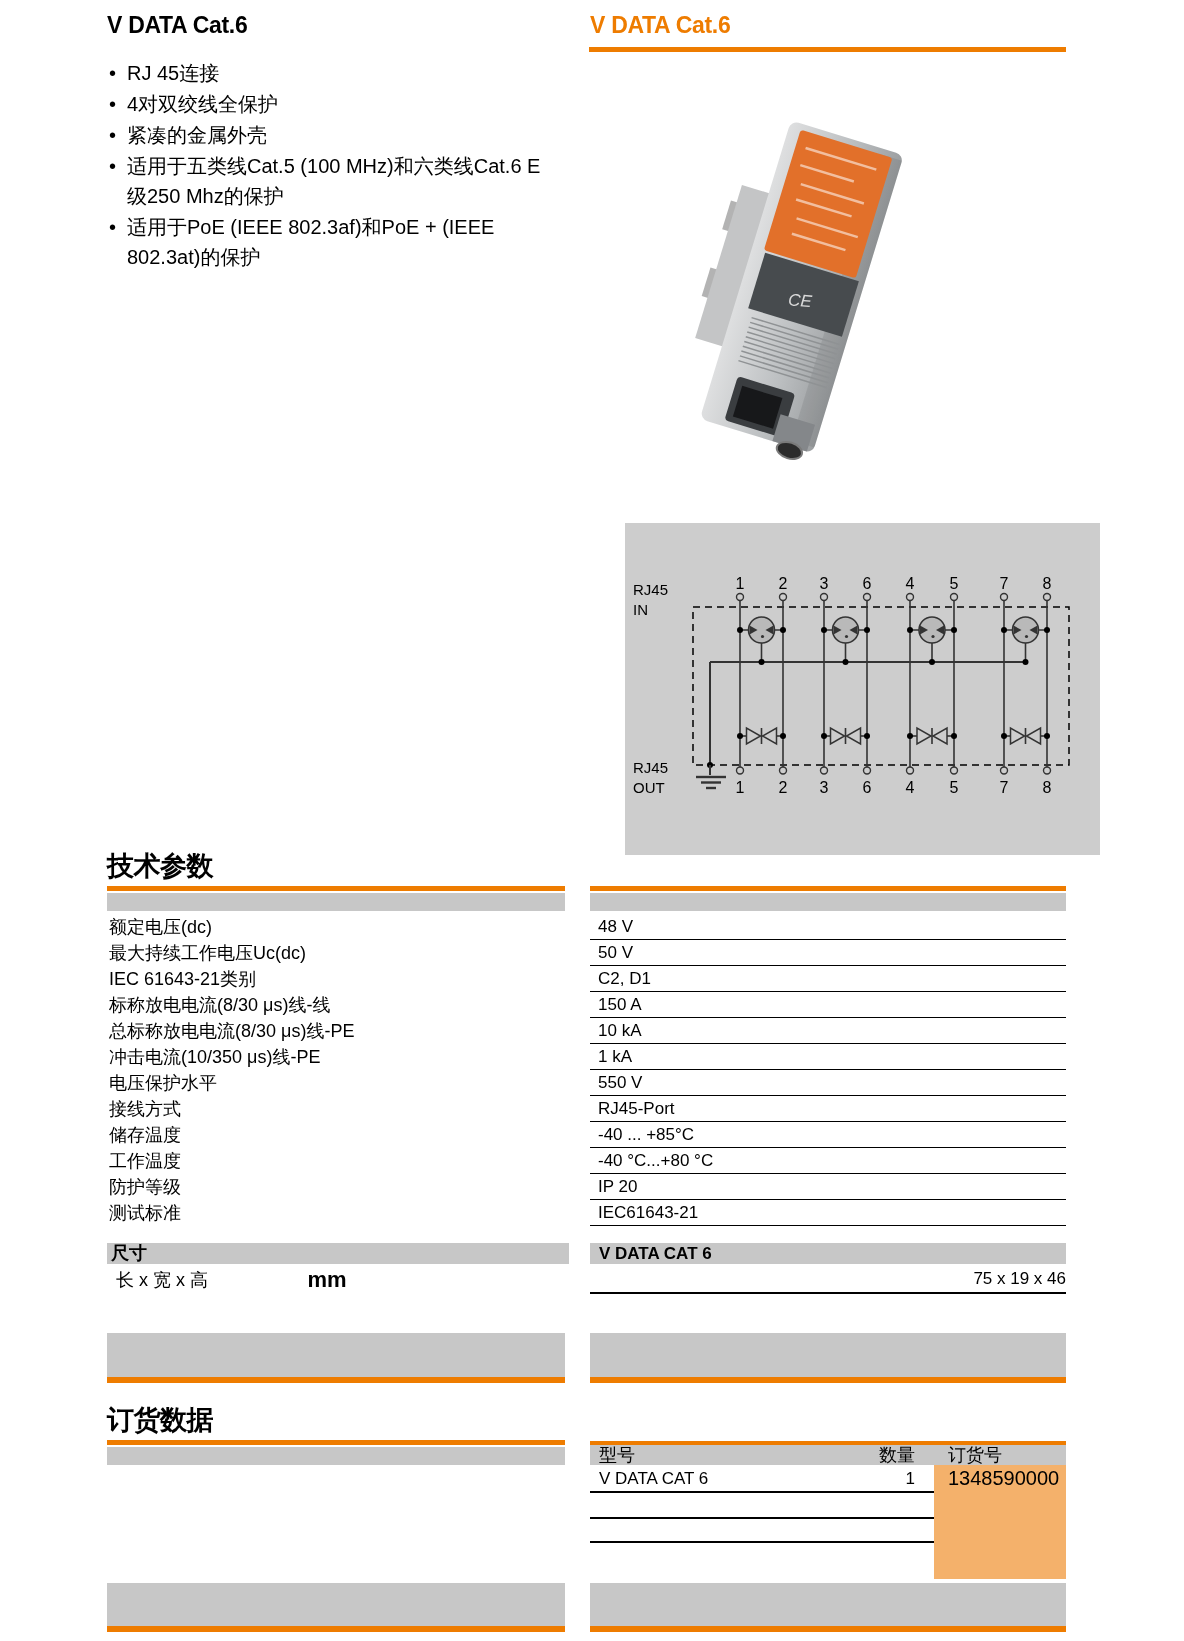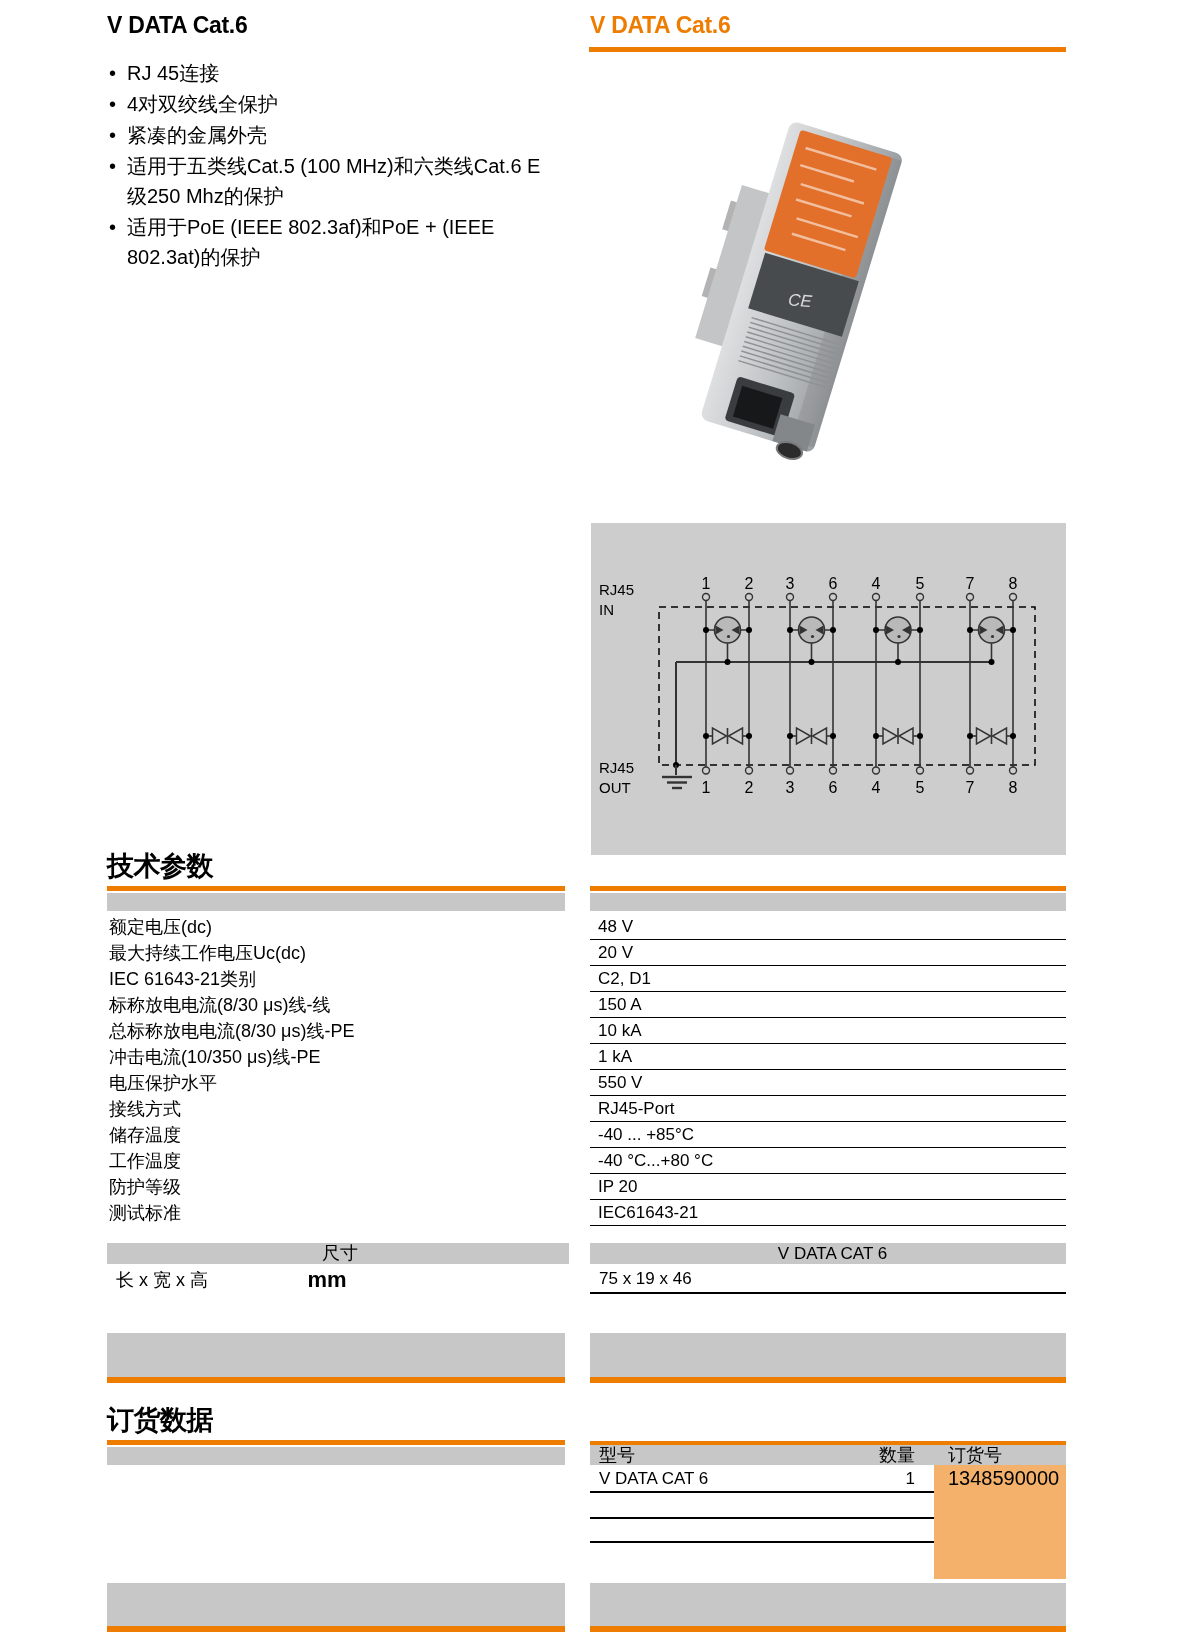--- a/index.html
+++ b/index.html
@@ -14,45 +14,45 @@
   .rule-orange{height:5px;background:#EE7C00;}
   .sec-heading{font-size:27px;font-weight:bold;letter-spacing:-0.5px;font-family:Liberation Mono, monospace;}
 
   
   #features-list{left:108px;top:58px;width:452px;list-style:none;margin:0;padding:0;}
   #features-list li{position:relative;padding-left:19px;font-size:20px;line-height:30px;margin-bottom:1px;}
   #features-list li::before{content:"•";position:absolute;left:1px;top:0;font-size:20px;}
 
   
   .graybar{background:#C7C7C7;}
-  .bar-label{font-weight:normal;font-size:18px;line-height:21px;padding-left:4px;text-align:center;}
+  .bar-label{font-weight:bold;font-size:18px;line-height:21px;padding-left:4px;}
   .orange-bottom{border-bottom:6px solid #EE7C00;}
 
   
   .tech-col{display:flex;flex-direction:column;}
   .tech-label-row{height:26px;line-height:26px;font-size:18px;padding-left:2px;white-space:nowrap;}
   .tech-value-row{height:25px;line-height:25px;font-size:17px;padding-left:8px;border-bottom:1px solid #000;white-space:nowrap;}
 
   
   .dim-label{font-size:18px;line-height:28px;}
   .dim-unit{font-size:22px;line-height:28px;text-align:center;font-weight:bold;}
-  .dim-value{font-size:17px;line-height:26px;padding-left:9px;border-bottom:2px solid #000;}
+  .dim-value{font-size:17px;line-height:26px;padding-left:9px;border-bottom:2px solid #000;text-align:right;}
 
   
   .ot-header{background:#C7C7C7;border-top:4px solid #EE7C00;height:20px;}
   .ot-header span{position:absolute;font-weight:normal;font-size:18px;line-height:20px;}
   .ot-row{position:relative;}
   .ot-row .m{position:absolute;left:9px;top:0;font-size:17px;line-height:27px;}
   .ot-row .q{position:absolute;left:0;width:325px;top:0;text-align:right;font-size:17px;line-height:27px;}
   .ot-line{border-bottom:2px solid #000;}
   .order-cell-col{background:#F4B16B;}
   .order-no{font-weight:normal;font-size:20px;line-height:27px;}
 
   
-  #diagram-box{left:591px;top:523px;width:475px;height:332px;background:#CDCDCD;}
+  #diagram-box{left:625px;top:523px;width:475px;height:332px;background:#CDCDCD;}
   #circuit-svg text{font-family:"Liberation Sans","DejaVu Sans",sans-serif;}
 </style>
 </head>
 <body>
 
 <div id="page">
 
   <div class="abs title-left">V DATA Cat.6</div>
   <ul class="abs" id="features-list">
       <li>RJ 45连接</li>
@@ -247,21 +247,21 @@
       <div class="tech-label-row">冲击电流(10/350 μs)线-PE</div>
       <div class="tech-label-row">电压保护水平</div>
       <div class="tech-label-row">接线方式</div>
       <div class="tech-label-row">储存温度</div>
       <div class="tech-label-row">工作温度</div>
       <div class="tech-label-row">防护等级</div>
       <div class="tech-label-row">测试标准</div>
     </div>
   <div class="abs tech-col" id="tech-values" style="left:590px;top:914px;width:476px;">
       <div class="tech-value-row">48 V</div>
-      <div class="tech-value-row">20 V</div>
+      <div class="tech-value-row">50 V</div>
       <div class="tech-value-row">C2, D1</div>
       <div class="tech-value-row">150 A</div>
       <div class="tech-value-row">10 kA</div>
       <div class="tech-value-row">1 kA</div>
       <div class="tech-value-row">550 V</div>
       <div class="tech-value-row">RJ45-Port</div>
       <div class="tech-value-row">-40 ... +85°C</div>
       <div class="tech-value-row">-40 °C...+80 °C</div>
       <div class="tech-value-row">IP 20</div>
       <div class="tech-value-row">IEC61643-21</div>

